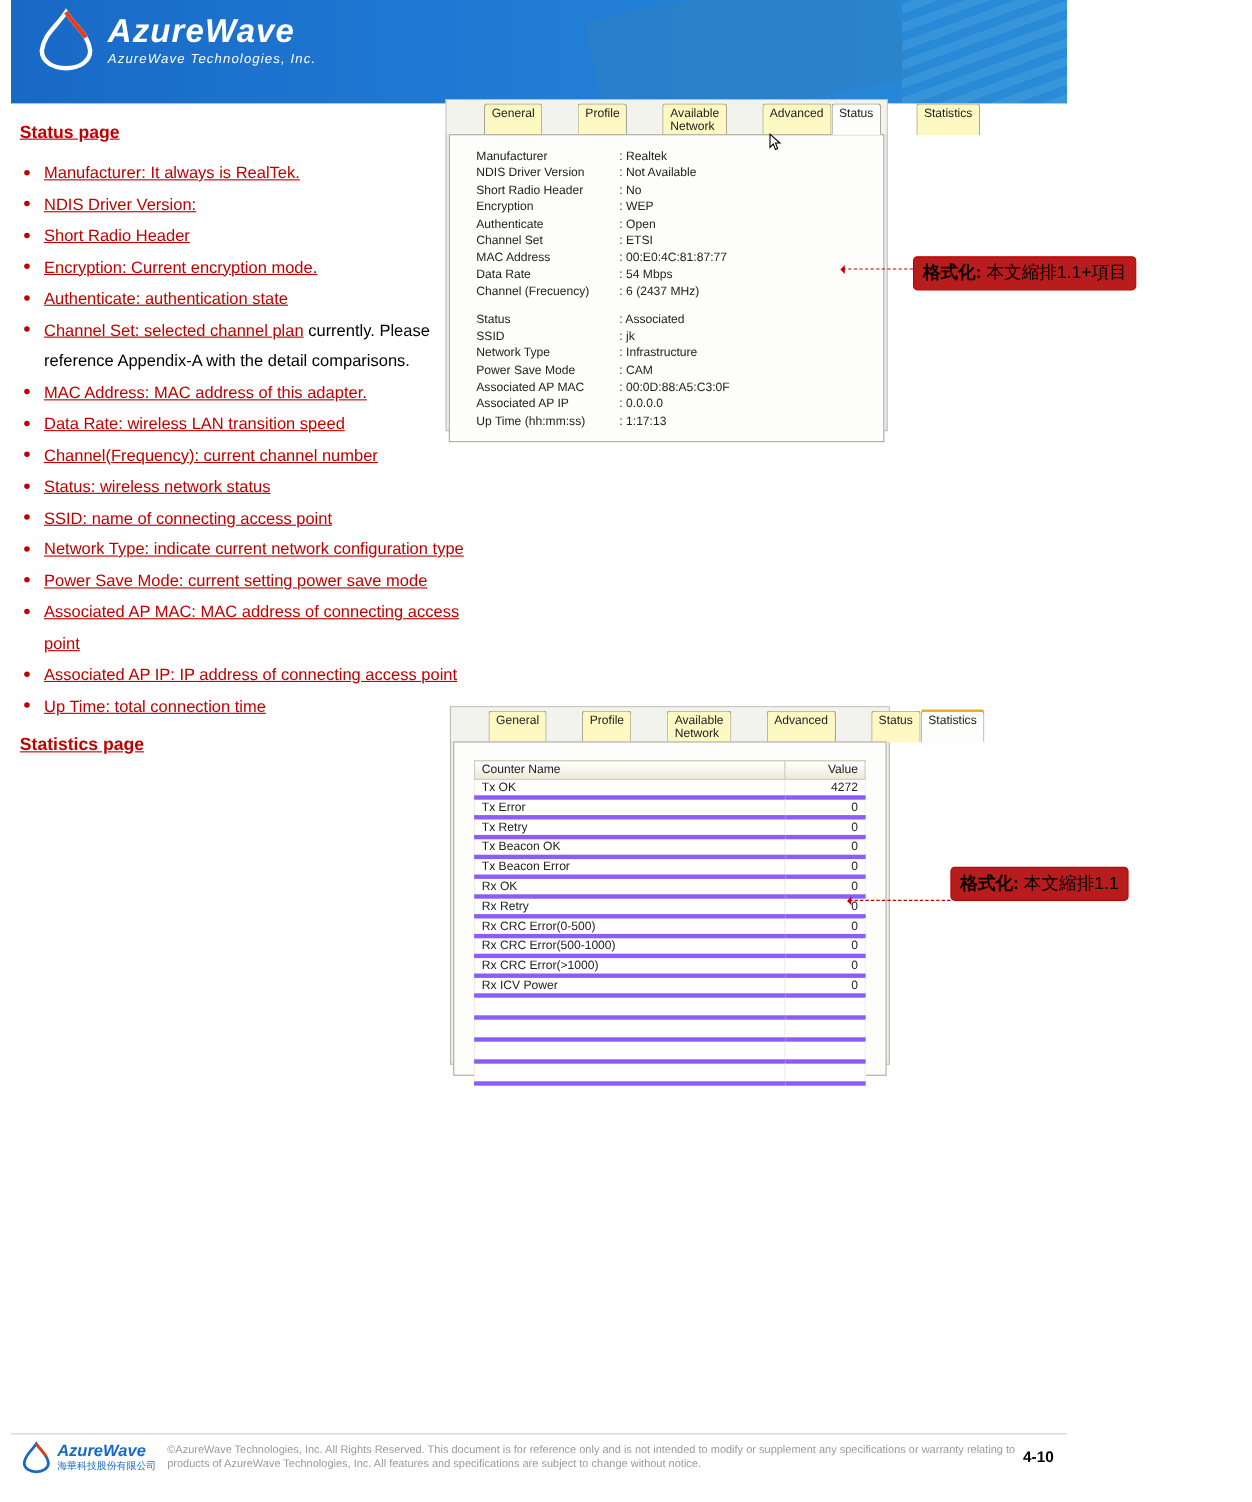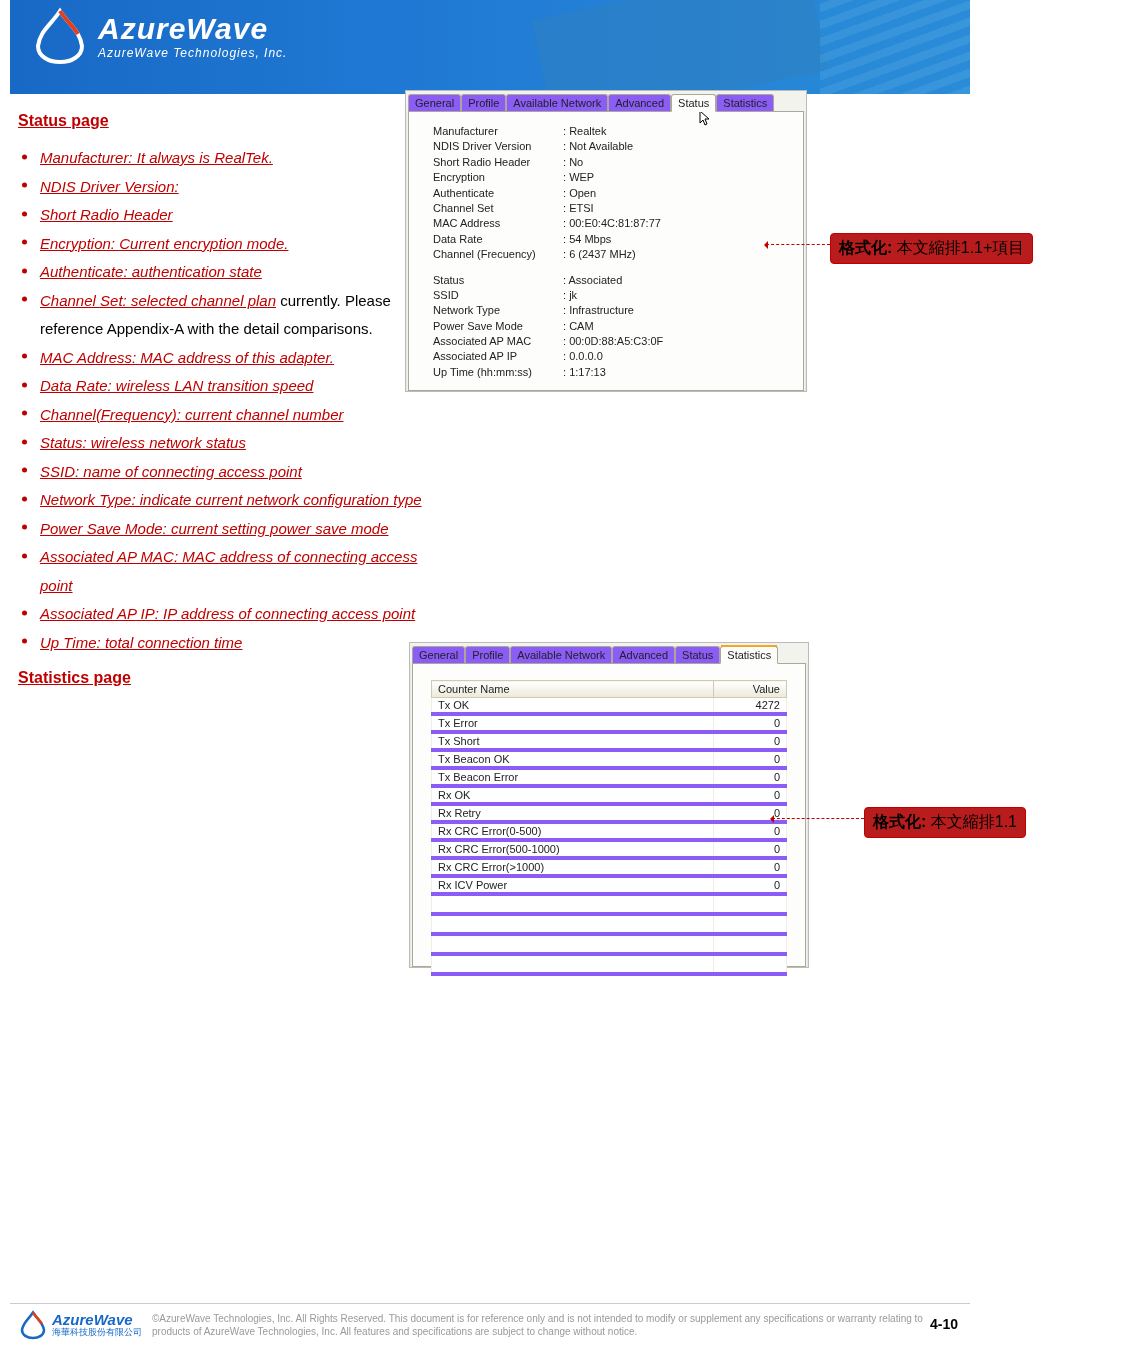--- a/index.html
+++ b/index.html
@@ -80,21 +80,20 @@
     top: 0.85em;
     width: 5px;
     height: 5px;
     background: #c00000;
     border-radius: 50%;
     transform: translateY(-50%);
   }
   .red-link {
     color: #c00000;
     text-decoration: underline;
-    font-style: italic;
   }
   .plain-text { color:#000; text-decoration:none; }
   .body-para { color:#c00000; text-decoration: underline; font-size:15px; line-height:1.9; width:390px; margin:0 0 12px 0;}
 
   
   .dialog {
     position: absolute;
     background: #f3f3ee;
     border: 1px solid #bbb;
     box-shadow: 0 0 0 1px #e6e6e6 inset;
@@ -113,21 +112,21 @@
   .tab {
     border:1px solid #aca899;
     border-bottom:none;
     background:#fdfdfb;
     padding:2px 6px;
     margin-right:0px;
     border-radius:3px 3px 0 0;
     font-size:11px;
     position:relative;
   }
-  .tab.inactive { background:#8b5cf6; top:1px; }
+  .tab.inactive { background:#fef9c3; top:1px;margin-left:32px; }
   .tab.active { background:#fdfdfb; z-index:2; border-bottom:1px solid #fdfdfb; top:1px; font-weight:normal; }
 
   .tab.active-stats::before{
     content:"";
     position:absolute; left:0; right:0; top:-2px; height:2px; background:#f5a623;
   }
 
   .dialog-body {
     border:1px solid #aca899;
     margin: 0 2px 2px 2px;
@@ -192,21 +191,21 @@
     position:absolute;
     border:1px solid #c00000;
     border-radius:4px;
     background:#b91c1c;
     font-size:16px;
     padding:4px 8px;
     white-space:nowrap;
   }
   .callout .bold { font-weight:bold; }
   .callout1 { left: 820px; top: 139px; }
-  .callout2 { left: 854px; top: 713px; }
+  .callout2 { left: 854px; top: 694px; }
 
   .leader {
     position:absolute;
     border-top:1px dashed #c00000;
     height:0;
   }
   .leader::before{
     content:"";
     position:absolute; left:-6px; top:-4px;
     border:4px solid transparent; border-right-color:#c00000;
@@ -386,21 +385,21 @@
             <tbody id="stats-body">
                 <tr>
                   <td>Tx OK</td>
                   <td class="value">4272</td>
                 </tr>
                 <tr>
                   <td>Tx Error</td>
                   <td class="value">0</td>
                 </tr>
                 <tr>
-                  <td>Tx Short</td>
+                  <td>Tx Retry</td>
                   <td class="value">0</td>
                 </tr>
                 <tr>
                   <td>Tx Beacon OK</td>
                   <td class="value">0</td>
                 </tr>
                 <tr>
                   <td>Tx Beacon Error</td>
                   <td class="value">0</td>
                 </tr>

